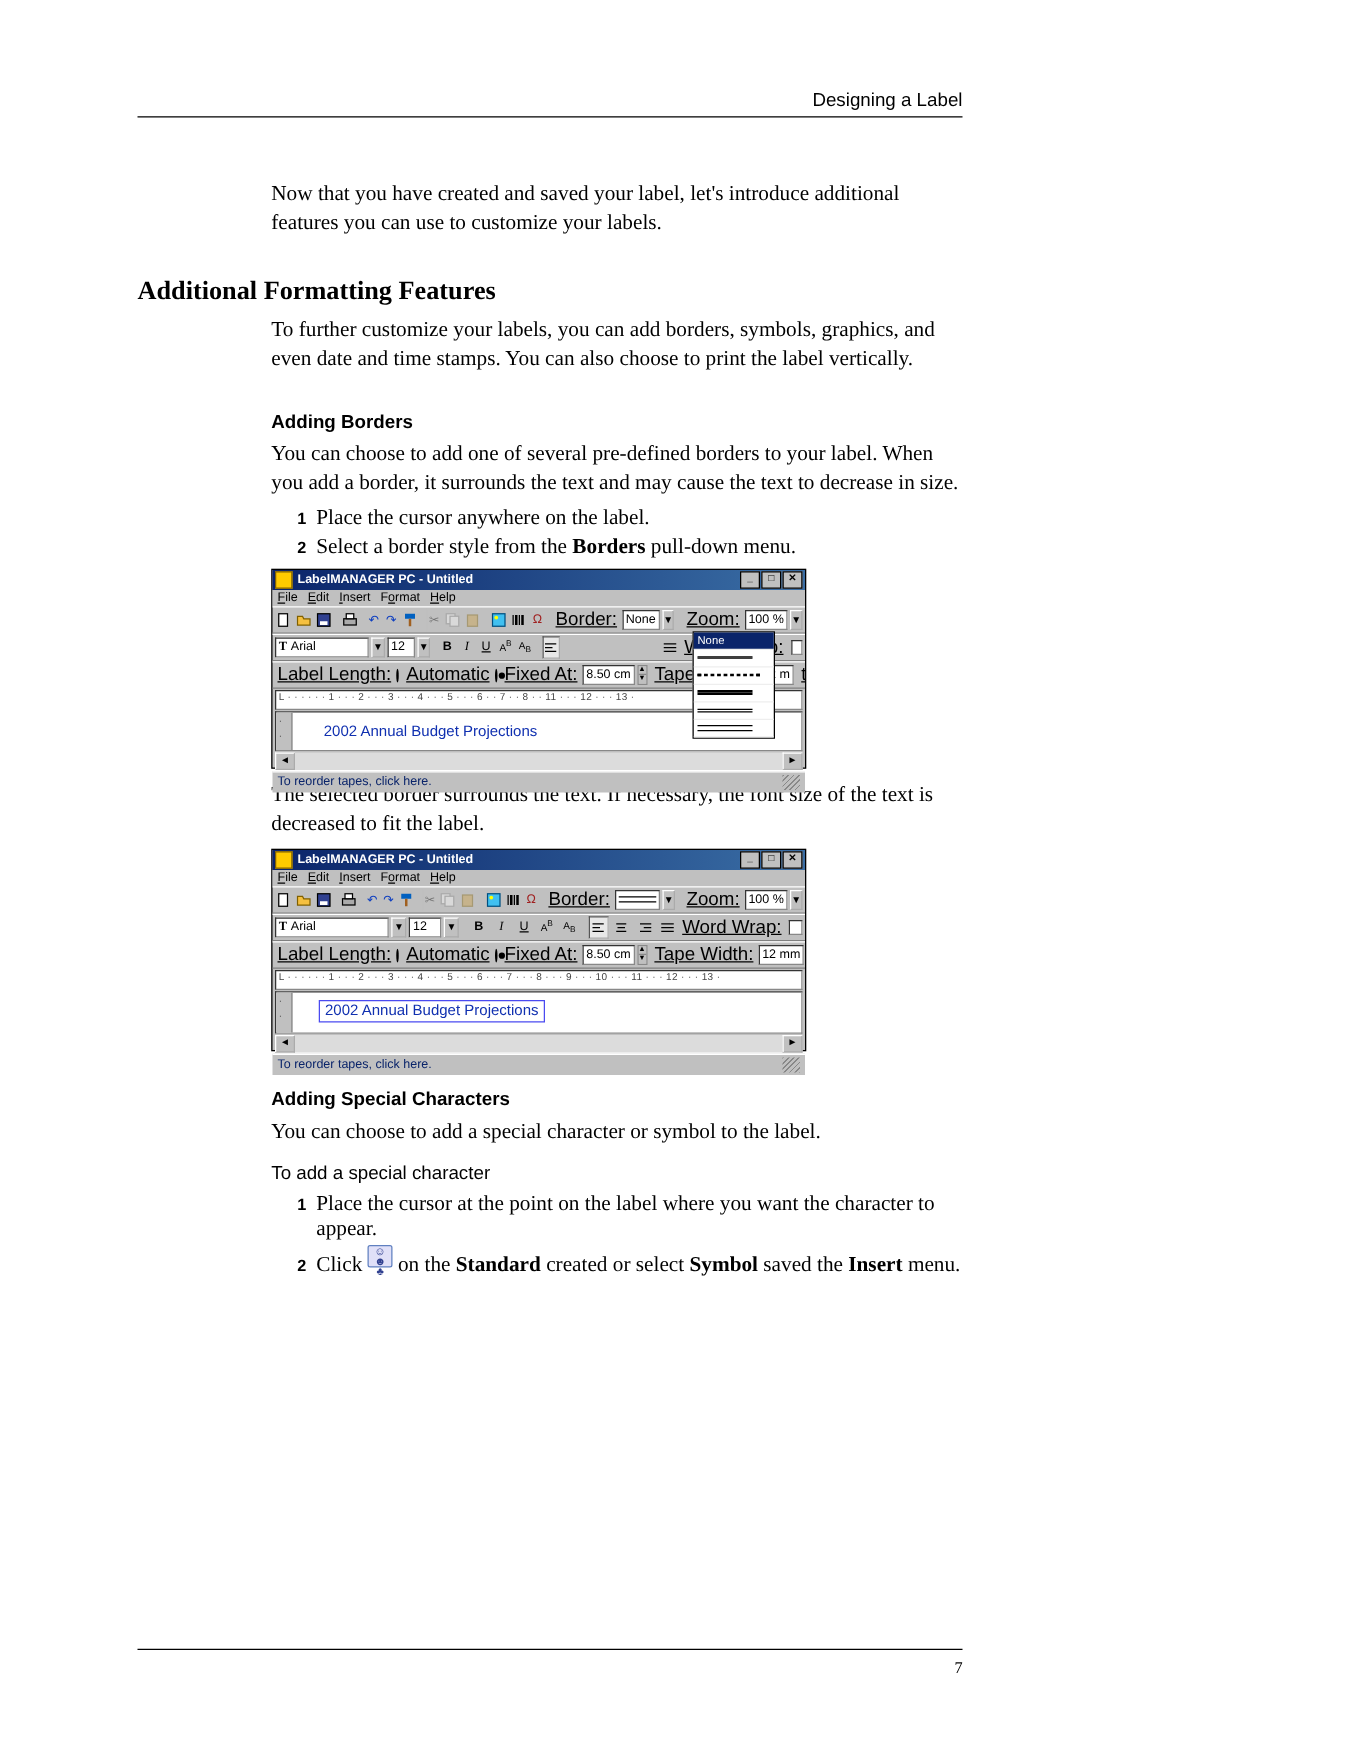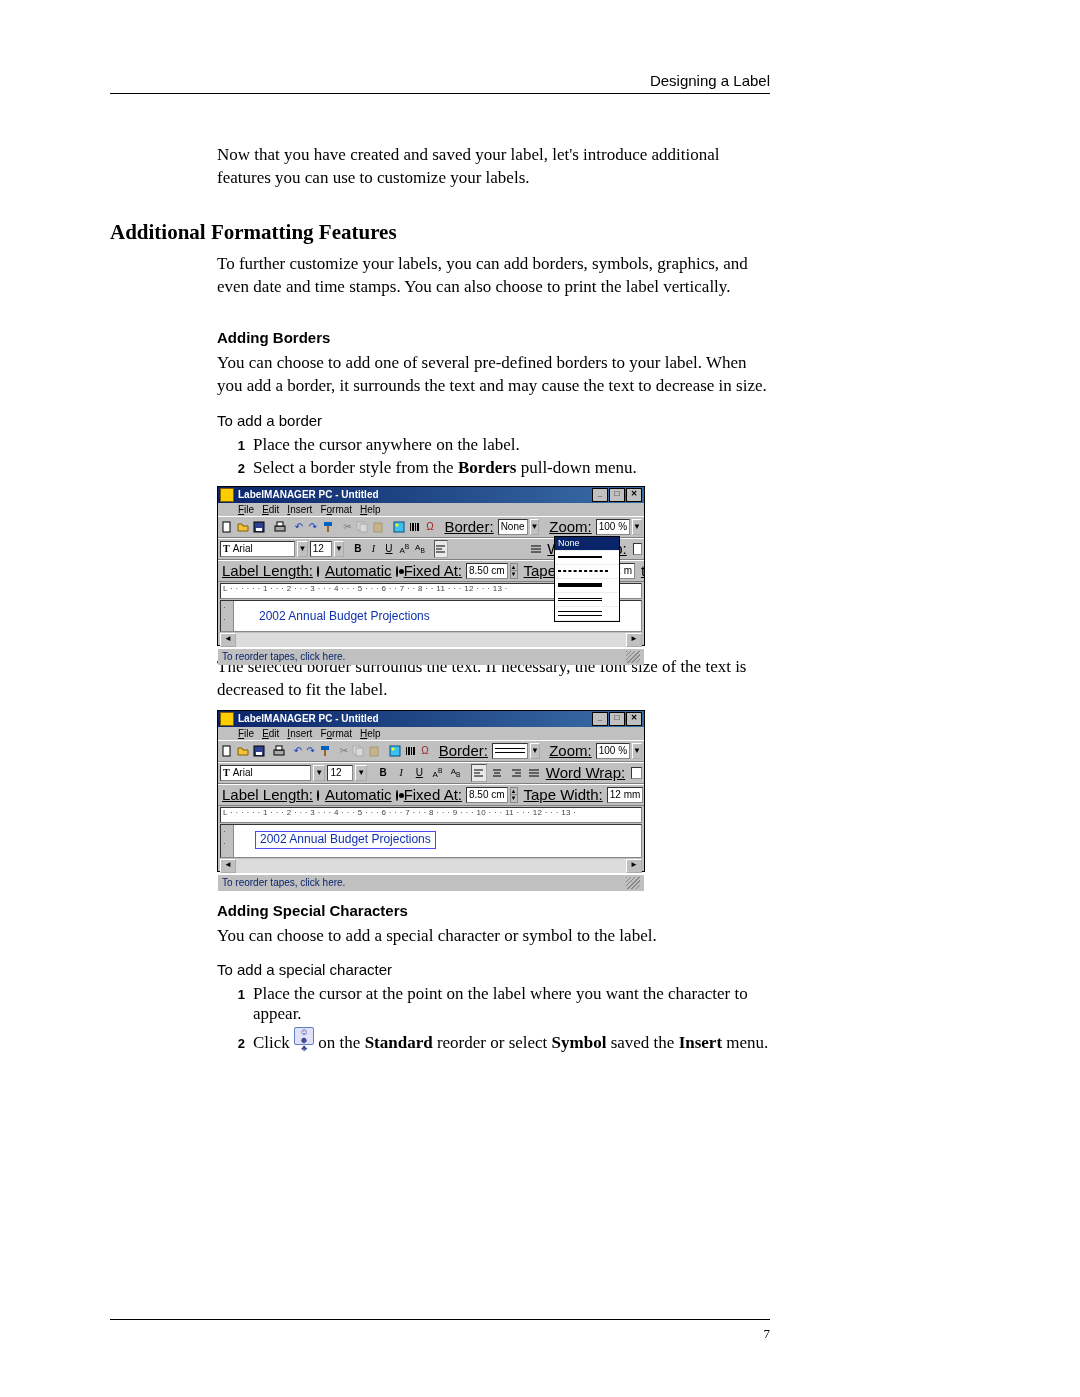--- a/index.html
+++ b/index.html
@@ -103,21 +103,21 @@
     border: 1px solid #000;
     margin-left: 1px;
     font-size: 8px;
     line-height: 10px;
     text-align: center;
     color: #000;
   }
   .menubar {
     display: flex;
     gap: 8px;
-    padding: 1px 20px;
+    padding: 1px 4px;
     font-size: 10px;
     background: #c0c0c0;
   }
   .menubar span { position: relative; }
   .menubar .u { text-decoration: underline; }
 
   .toolbar {
     display: flex;
     align-items: center;
     padding: 1px 2px;
@@ -291,21 +291,20 @@
   </div>
 
   <p class="body-indent" style="margin-top:50px">Now that you have created and saved your label, let's introduce additional features you can use to customize your labels.</p>
 
   <div class="h1">Additional Formatting Features</div>
   <p class="body-indent">To further customize your labels, you can add borders, symbols, graphics, and even date and time stamps. You can also choose to print the label vertically.</p>
 
   <div class="body-indent">
     <div class="h2">Adding Borders</div>
     <p>You can choose to add one of several pre-defined borders to your label. When you add a border, it surrounds the text and may cause the text to decrease in size.</p>
-    <div class="subtask">To add a border</div>
     <div class="numlist">
       <div class="item">
           <div class="num">1</div>
         <div class="txt">Place the cursor anywhere on the label.</div>
         </div>
       <div class="item">
           <div class="num">2</div>
         <div class="txt">
           <span>Select a border style from the </span><span class="bold">Borders</span><span> pull-down menu.</span>
         </div>
@@ -722,21 +721,21 @@
     <p>You can choose to add a special character or symbol to the label.</p>
     <div class="subtask">To add a special character</div>
     <div class="numlist">
       <div class="item">
           <div class="num">1</div>
         <div class="txt">Place the cursor at the point on the label where you want the character to appear.</div>
         </div>
       <div class="item">
           <div class="num">2</div>
         <div class="txt">
-          <span>Click </span><span class="symico">☺☻<br>♣</span><span> on the </span><span class="bold">Standard</span><span> reorder or select </span><span class="bold">Symbol</span><span> saved the </span><span class="bold">Insert</span><span> menu.</span>
+          <span>Click </span><span class="symico">☺☻<br>♣</span><span> on the </span><span class="bold">Standard</span><span> created or select </span><span class="bold">Symbol</span><span> saved the </span><span class="bold">Insert</span><span> menu.</span>
         </div>
         </div>
     </div>
   </div>
 
   <div class="footer">
     <span>7</span>
   </div>
 </div>
 

